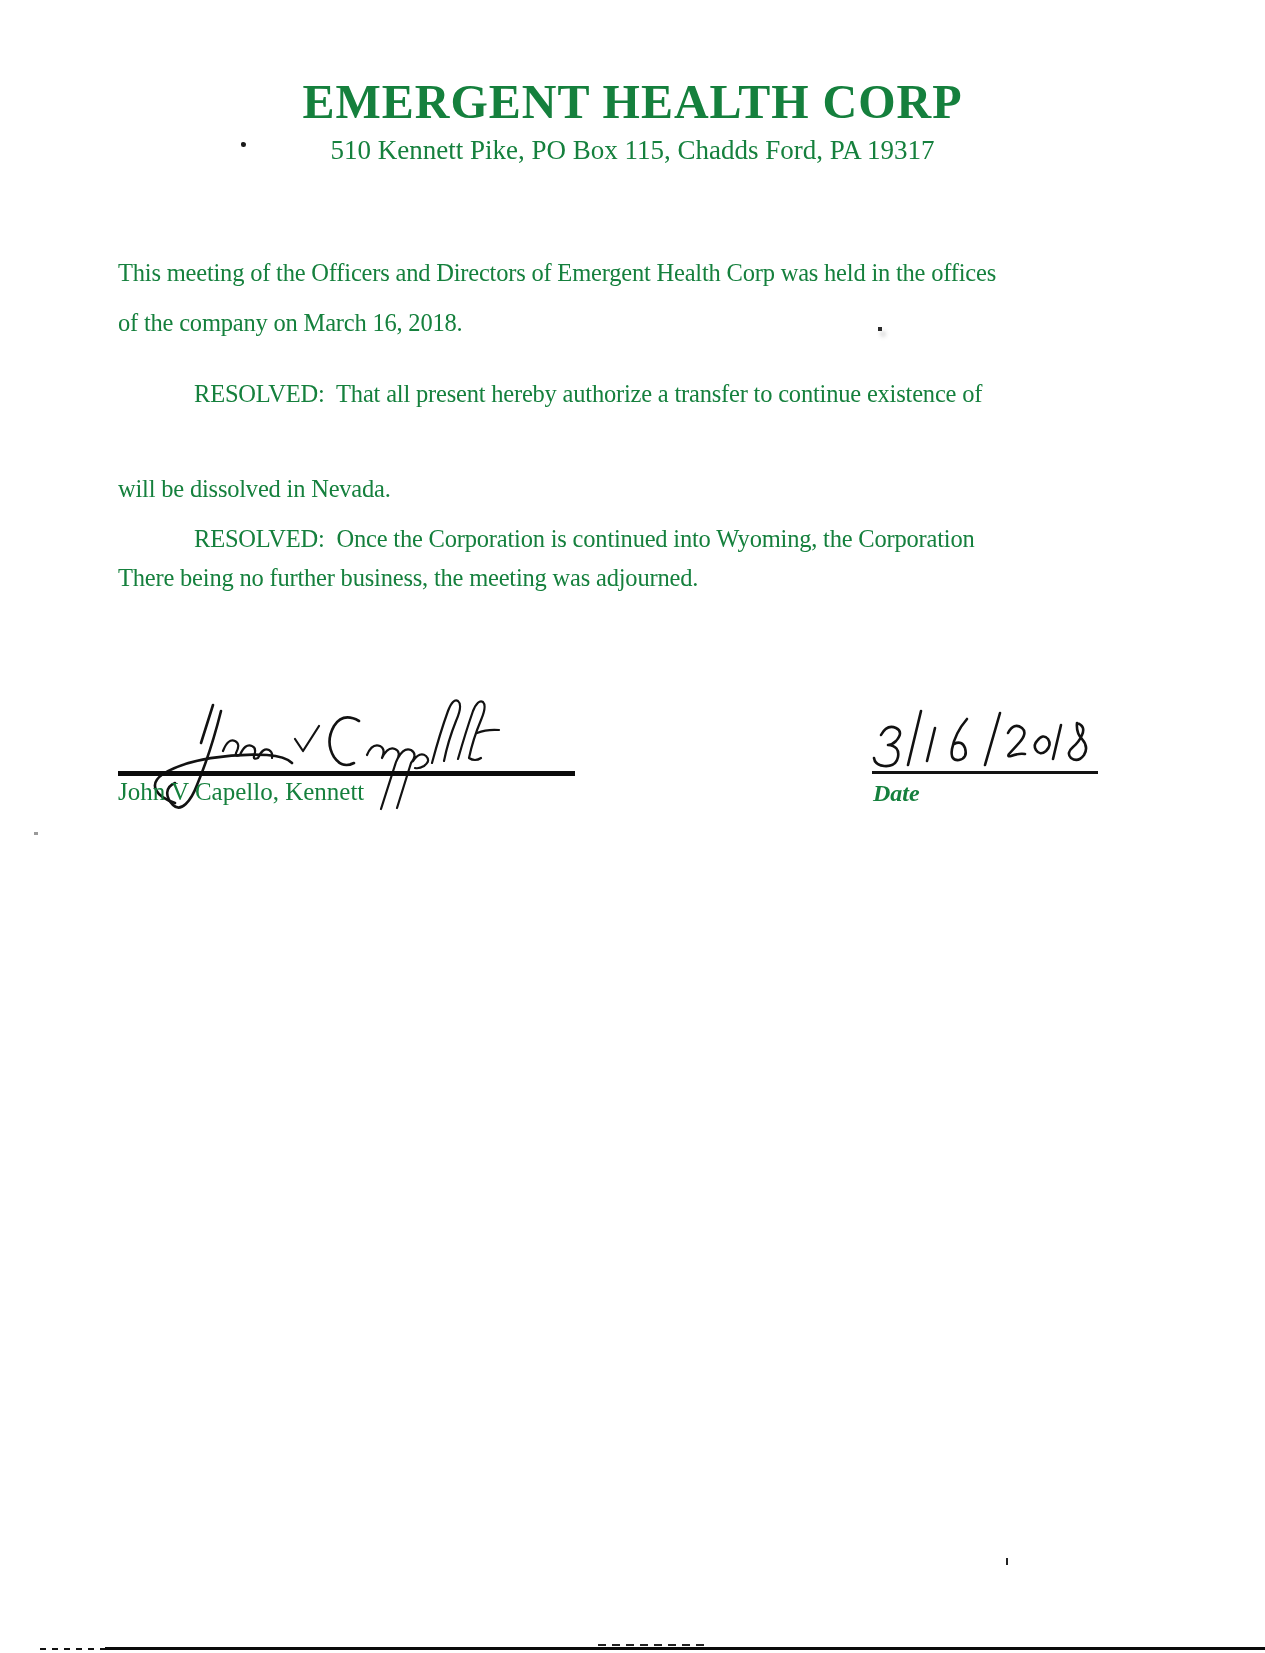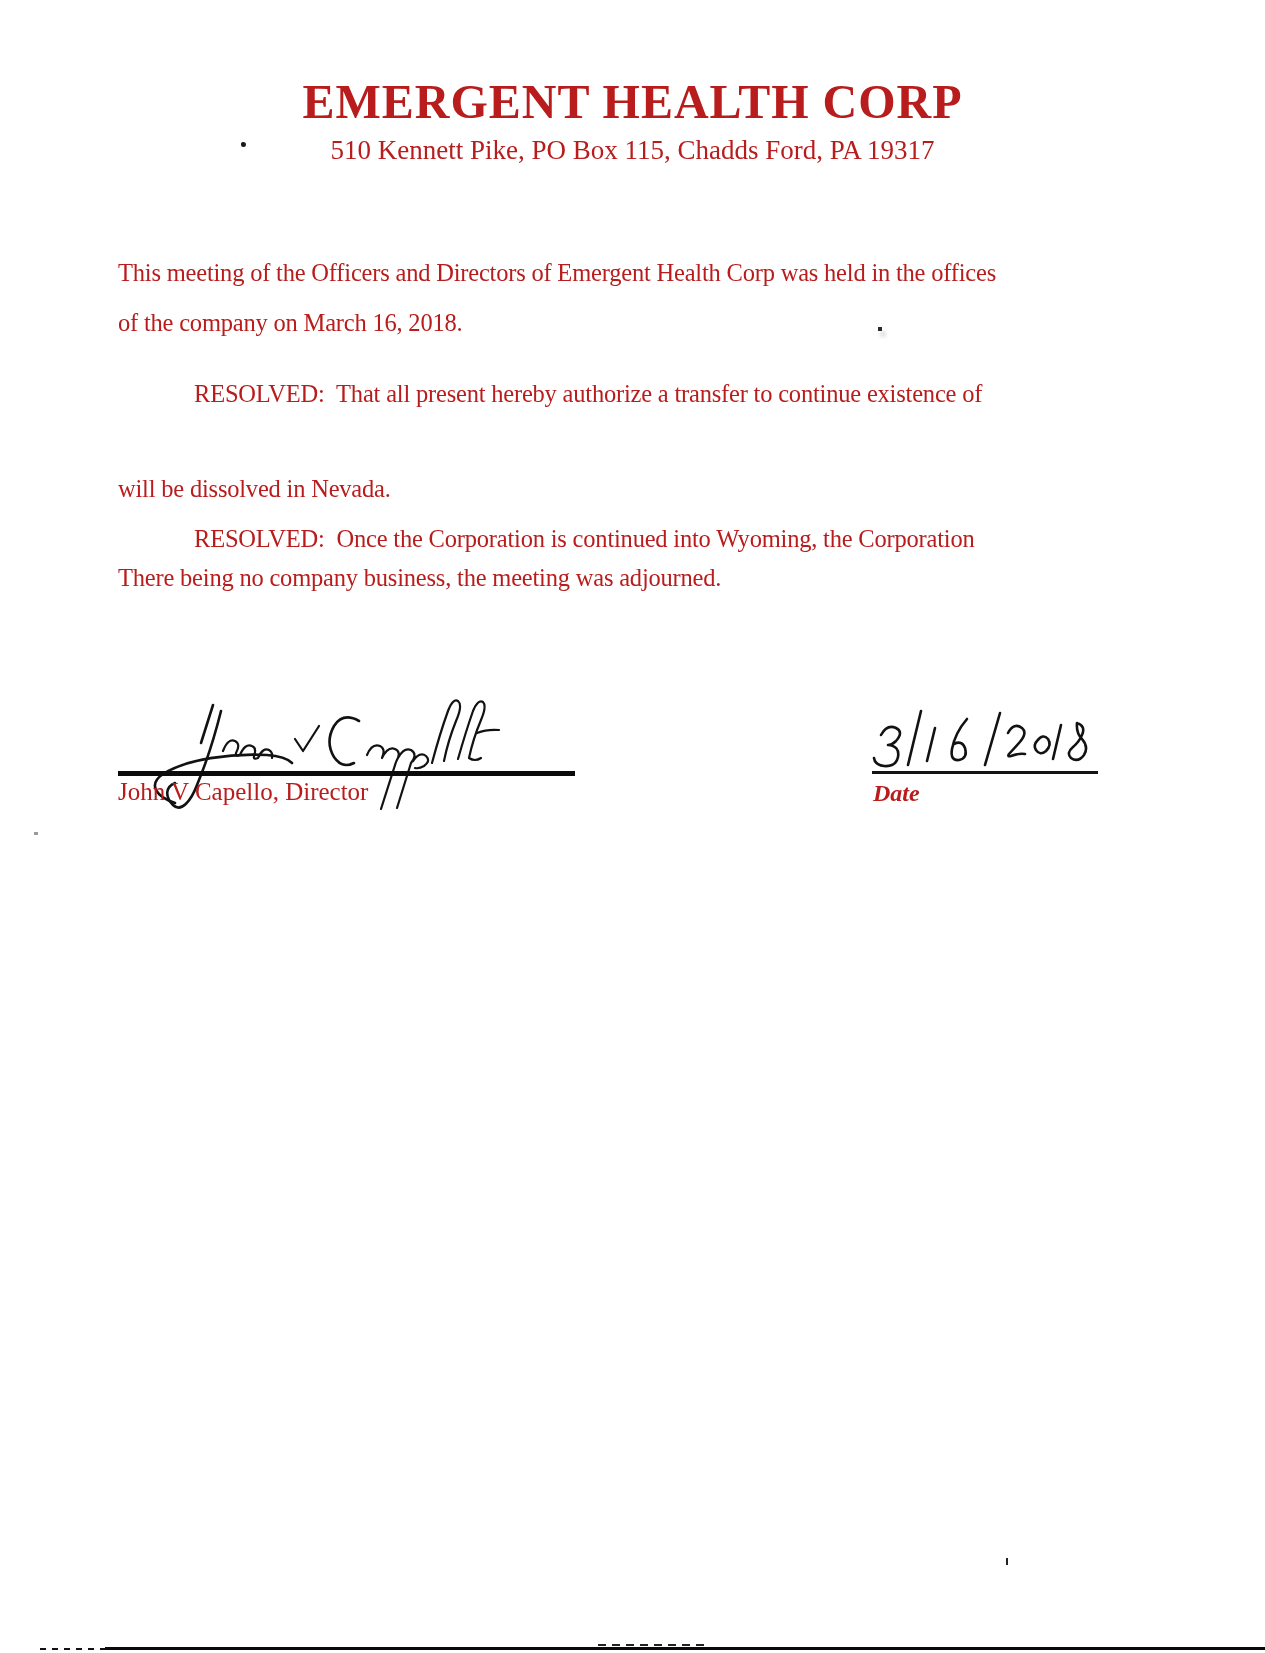--- a/index.html
+++ b/index.html
@@ -2,21 +2,21 @@
 <html><head>
 <meta charset="utf-8">
 <style>
   html,body{margin:0;padding:0;background:#e8e8e8;}
   .page{
     position:relative;
     width:1265px;height:1653px;
     margin:0 auto;
     background:#ffffff;
     font-family:"Liberation Serif","DejaVu Serif",serif;
-    color:#b91c1c;
+    color:#15803d;
     overflow:hidden;
   }
   .title{
     position:absolute;top:74px;left:0;right:0;
     text-align:center;
     font-size:48px;font-weight:bold;letter-spacing:1px;
     white-space:pre;
   }
   .address{
     position:absolute;top:135px;left:0;right:0;
@@ -84,37 +84,37 @@
   <div class="para p2">
     <div class="ln ind">RESOLVED:  That all present hereby authorize a transfer to continue existence of</div>
   </div>
 
   <div class="para p3">
     <div class="ln">will be dissolved in Nevada.</div>
     <div class="ln ind">RESOLVED:  Once the Corporation is continued into Wyoming, the Corporation</div>
   </div>
 
   <div class="para p4">
-    <div class="ln">There being no company business, the meeting was adjourned.</div>
+    <div class="ln">There being no further business, the meeting was adjourned.</div>
   </div>
 
   <svg class="sig-svg" width="380" height="135" viewBox="0 0 380 135" role="img" aria-label="John V Cappello">
     <path class="stroke" d="M78,12 L66,50"></path>
     <path class="stroke" d="M86,18 C80,42 72,68 62,92 C56,108 46,120 38,112 C30,104 30,94 40,90"></path>
     <path class="stroke" d="M40,110 C22,104 12,92 28,81 C52,66 96,60 132,62 C147,63 153,66 157,70"></path>
     <path class="stroke thin" d="M88,58 q5,-13 12,-10 q6,3 1,12 q-1,4 4,2 q5,-12 12,-9 q5,2 2,10 q-1,4 4,2 q5,-11 11,-8 q4,2 3,8"></path>
     <path class="stroke thin" d="M160,46 l8,12 l16,-25"></path>
     <path class="stroke" d="M224,28 q-16,-9 -25,5 q-9,16 0,31 q8,12 20,6"></path>
     <path class="stroke thin" d="M232,62 q5,-12 13,-9 q6,3 2,12 q6,-12 13,-9 q7,3 1,13 l-15,47 m17,-51 q6,-11 13,-8 q7,4 0,13 l-14,45 m16,-47 q7,-10 13,-5 q5,5 -2,10 q-5,3 -9,2"></path>
     <path class="stroke thin" d="M297,70 q8,-30 16,-52 q5,-13 10,-10 q5,4 -2,20 q-8,20 -12,40 m14,-2 q8,-28 15,-48 q5,-12 10,-9 q4,4 -2,18 q-8,19 -12,38 q6,4 12,0"></path>
     <path class="stroke thin" d="M342,40 q10,-4 22,-3"></path>
   </svg>
 
   <div class="sig-line"></div>
-  <div class="sig-name">John V Capello, Director</div>
+  <div class="sig-name">John V Capello, Kennett</div>
 
   <svg class="date-svg" width="235" height="68" viewBox="0 0 235 68" role="img" aria-label="3/16/2018">
     <path class="stroke" d="M18,32 q6,-11 15,-7 q8,4 0,13 q-4,4 -8,4 q12,1 10,12 q-2,10 -14,9 q-9,-1 -10,-8"></path>
     <path class="stroke" d="M58,8 L45,62"></path>
     <path class="stroke" d="M72,25 L64,58"></path>
     <path class="stroke" d="M104,16 q-12,14 -15,30 q-2,12 7,11 q9,-2 6,-12 q-3,-8 -11,-4"></path>
     <path class="stroke" d="M137,10 L122,62"></path>
     <path class="stroke" d="M145,30 q6,-11 14,-5 q6,5 -3,15 l-10,11 q-2,3 2,2 q8,-3 14,-2"></path>
     <path class="stroke" d="M174,38 q6,-8 11,-2 q4,6 -2,12 q-6,5 -10,-1 q-3,-5 1,-9"></path>
     <path class="stroke" d="M198,22 L190,56"></path>

